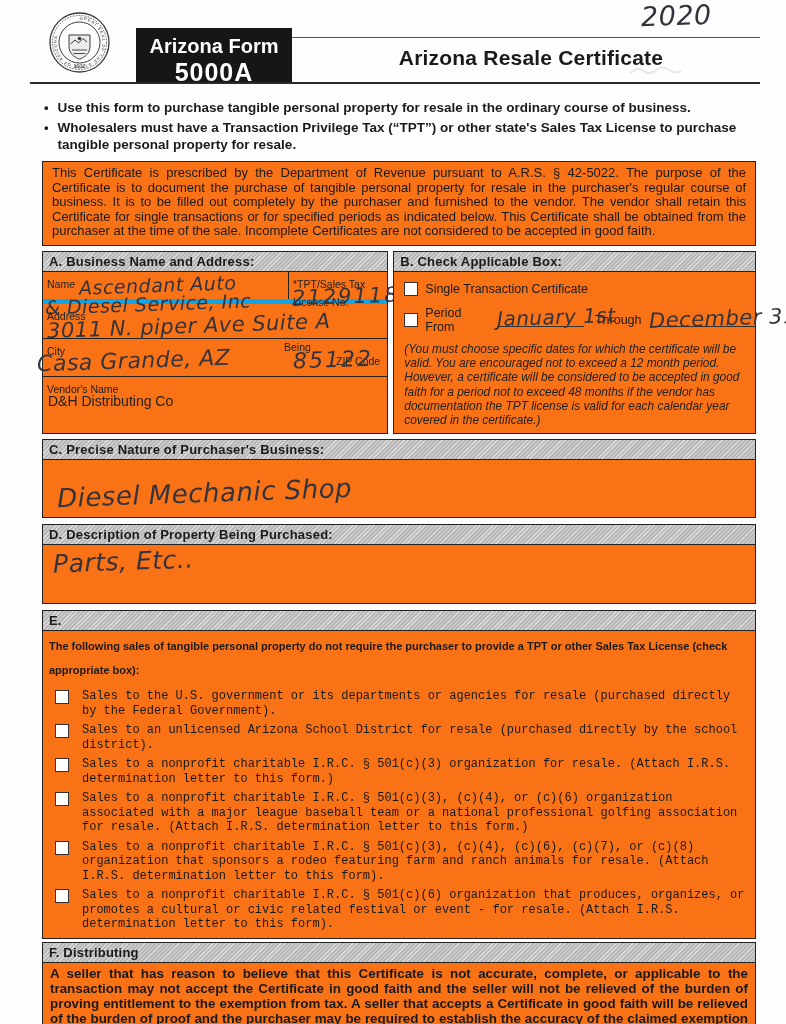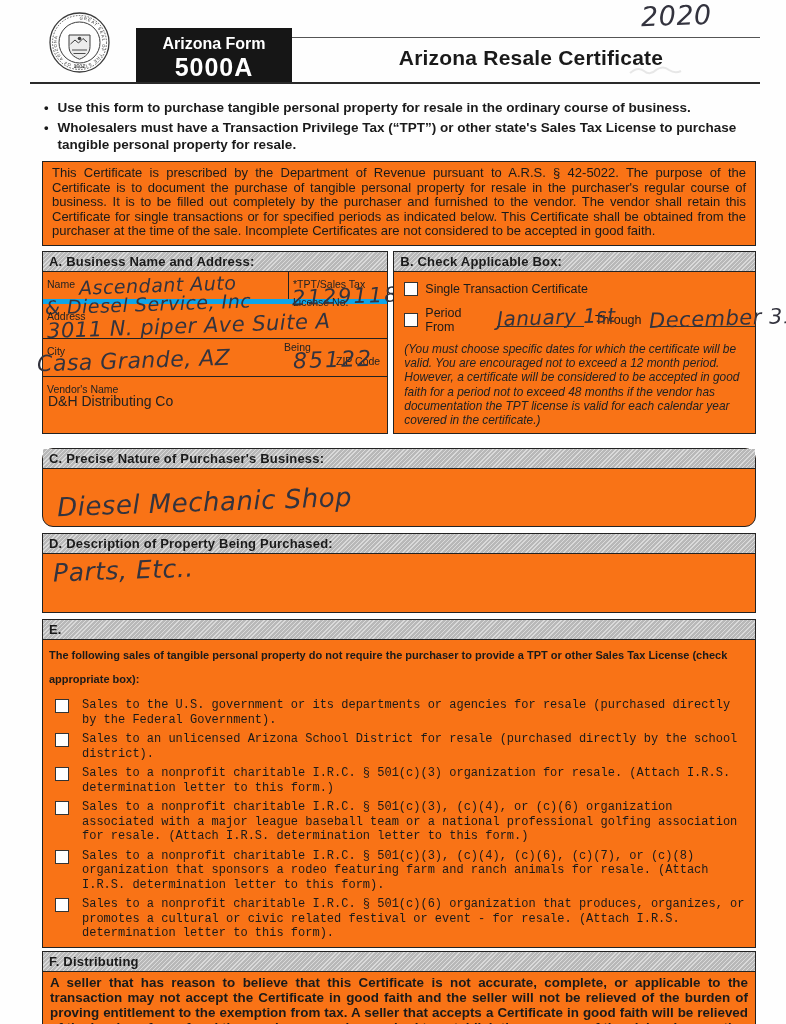--- a/index.html
+++ b/index.html
@@ -5,21 +5,21 @@
   html,body{margin:0;padding:0;background:#ffffff;}
   .page{position:relative;width:786px;height:1024px;background:#fefefe;overflow:hidden;
         font-family:"Liberation Sans", sans-serif;color:#1a1a1a;}
   .content{position:absolute;left:30px;top:0;width:730px;}
 
   
   .hdr{position:relative;height:90px;}
   .seal{position:absolute;left:18px;top:11px;}
   .formbox{position:absolute;left:106px;top:28px;width:156px;height:56px;background:#161616;
            color:#fff;text-align:center;}
-  .formbox .l1{font-size:16px;font-weight:bold;margin-top:7px;}
+  .formbox .l1{font-size:20px;font-weight:bold;margin-top:7px;}
   .formbox .l2{font-size:25px;font-weight:bold;letter-spacing:1px;margin-top:0px;}
   .topline{position:absolute;left:262px;right:0;top:37px;border-top:1.5px solid #555;}
   .year2020{position:absolute;right:48px;top:0px;font-size:27px;}
   .doc-title{position:absolute;left:272px;right:0;top:46px;text-align:center;
              font-size:21px;font-weight:bold;letter-spacing:.2px;}
   .smudge{position:absolute;left:598px;top:64px;opacity:.45;}
   .thickline{position:absolute;left:0;right:0;top:82px;border-top:2.5px solid #2a2a2a;}
 
   
   .hw{font-family:"DejaVu Sans", sans-serif;font-style:italic;color:#33333e;
@@ -84,21 +84,21 @@
   .e-item p{margin:0;font-family:Liberation Mono, monospace;}
   .e-pad{height:6px;}
 
   
   .f-body{padding:3px 7px 4px 7px;font-size:13.4px;font-weight:bold;line-height:15px;
           text-align:justify;border-bottom:1.2px solid #222;}
   .f-cert{padding:3px 7px 1px 7px;font-size:13.4px;line-height:15.6px;}
   .name-line{display:inline-block;width:237px;border-bottom:1.2px solid #333;height:13px;position:relative;}
   .hw-print{position:absolute;left:4px;bottom:-4px;font-size:21px;}
 
-  .mt3{margin-top:3px;} .mt5{margin-top:14px;border-radius:11px;} .mt6{margin-top:6px;}
+  .mt3{margin-top:3px;} .mt5{margin-top:5px;} .mt6{margin-top:6px;}
 </style>
 </head>
 <body>
 
 <div class="page">
  <div class="content">
 
   <div class="hdr">
     <svg class="seal" width="63" height="63" viewBox="0 0 63 63">
       <circle cx="31.5" cy="31.5" r="29.5" fill="none" stroke="#3a3a3a" stroke-width="1.3"></circle>

